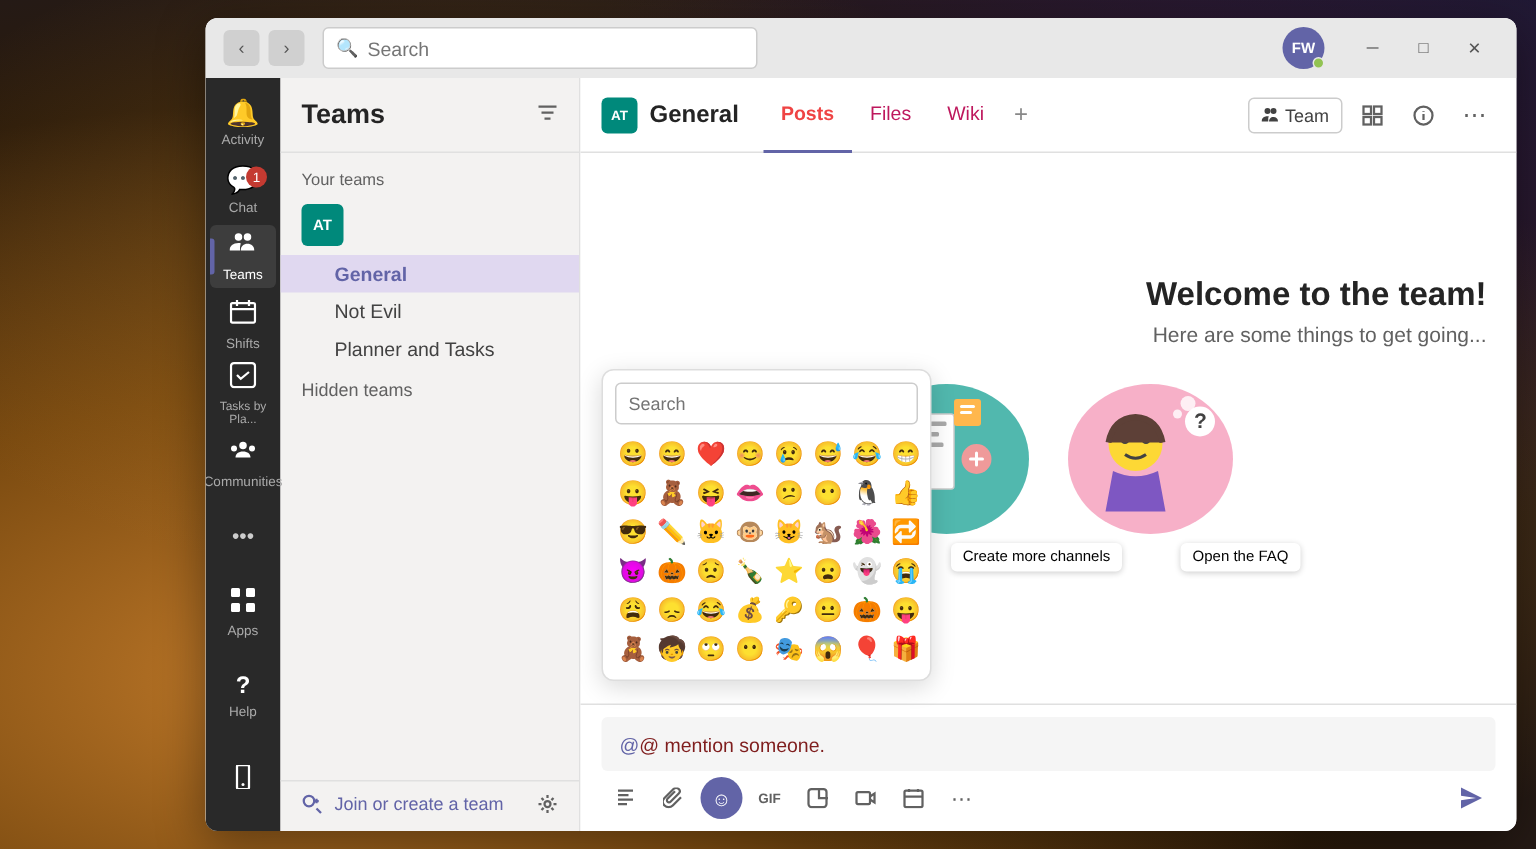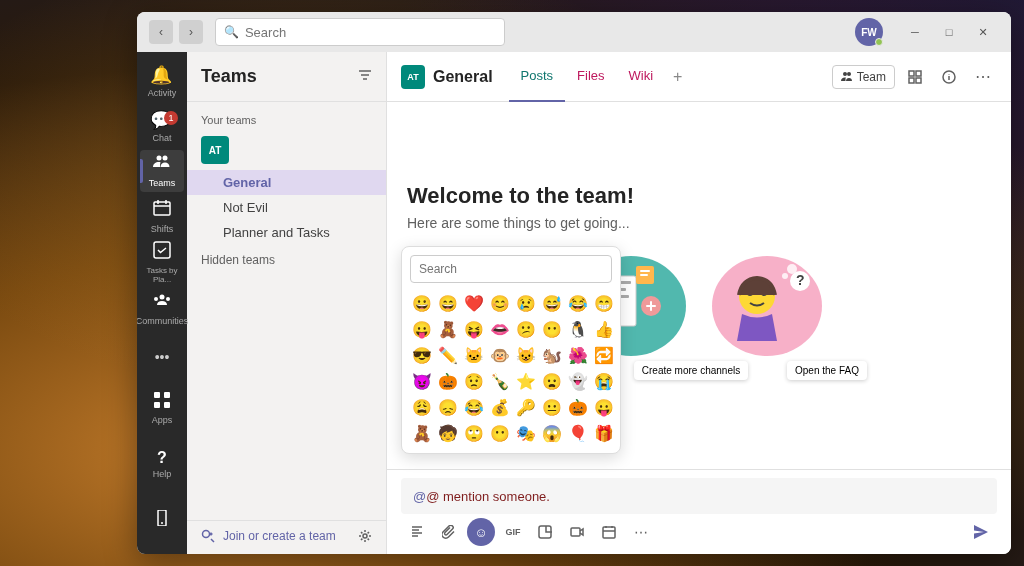--- a/index.html
+++ b/index.html
@@ -367,23 +367,23 @@
       height: 50px;
       display: flex;
       align-items: center;
       font-size: 13px;
       color: #be185d;
       cursor: pointer;
       position: relative;
       border-bottom: 2px solid transparent;
     }
     .channel-tab.active {
-      color: #0f766e;
+      color: #ef4444;
       border-bottom-color: #6264a7;
-      font-weight: 400;
+      font-weight: 700;
     }
     .channel-tab-add {
       padding: 0 8px;
       height: 50px;
       display: flex;
       align-items: center;
       color: #888;
       cursor: pointer;
       font-size: 16px;
     }
@@ -417,21 +417,21 @@
       color: #616161;
       font-size: 14px;
       border-radius: 4px;
     }
 
     
     .channel-content {
       flex: 1;
       display: flex;
       flex-direction: column;
-      align-items: flex-start;
+      align-items: flex-end;
       justify-content: center;
       padding: 20px;
       position: relative;
     }
     .welcome-title {
       font-size: 22px;
       font-weight: 700;
       color: #242424;
       margin-bottom: 6px;
     }

